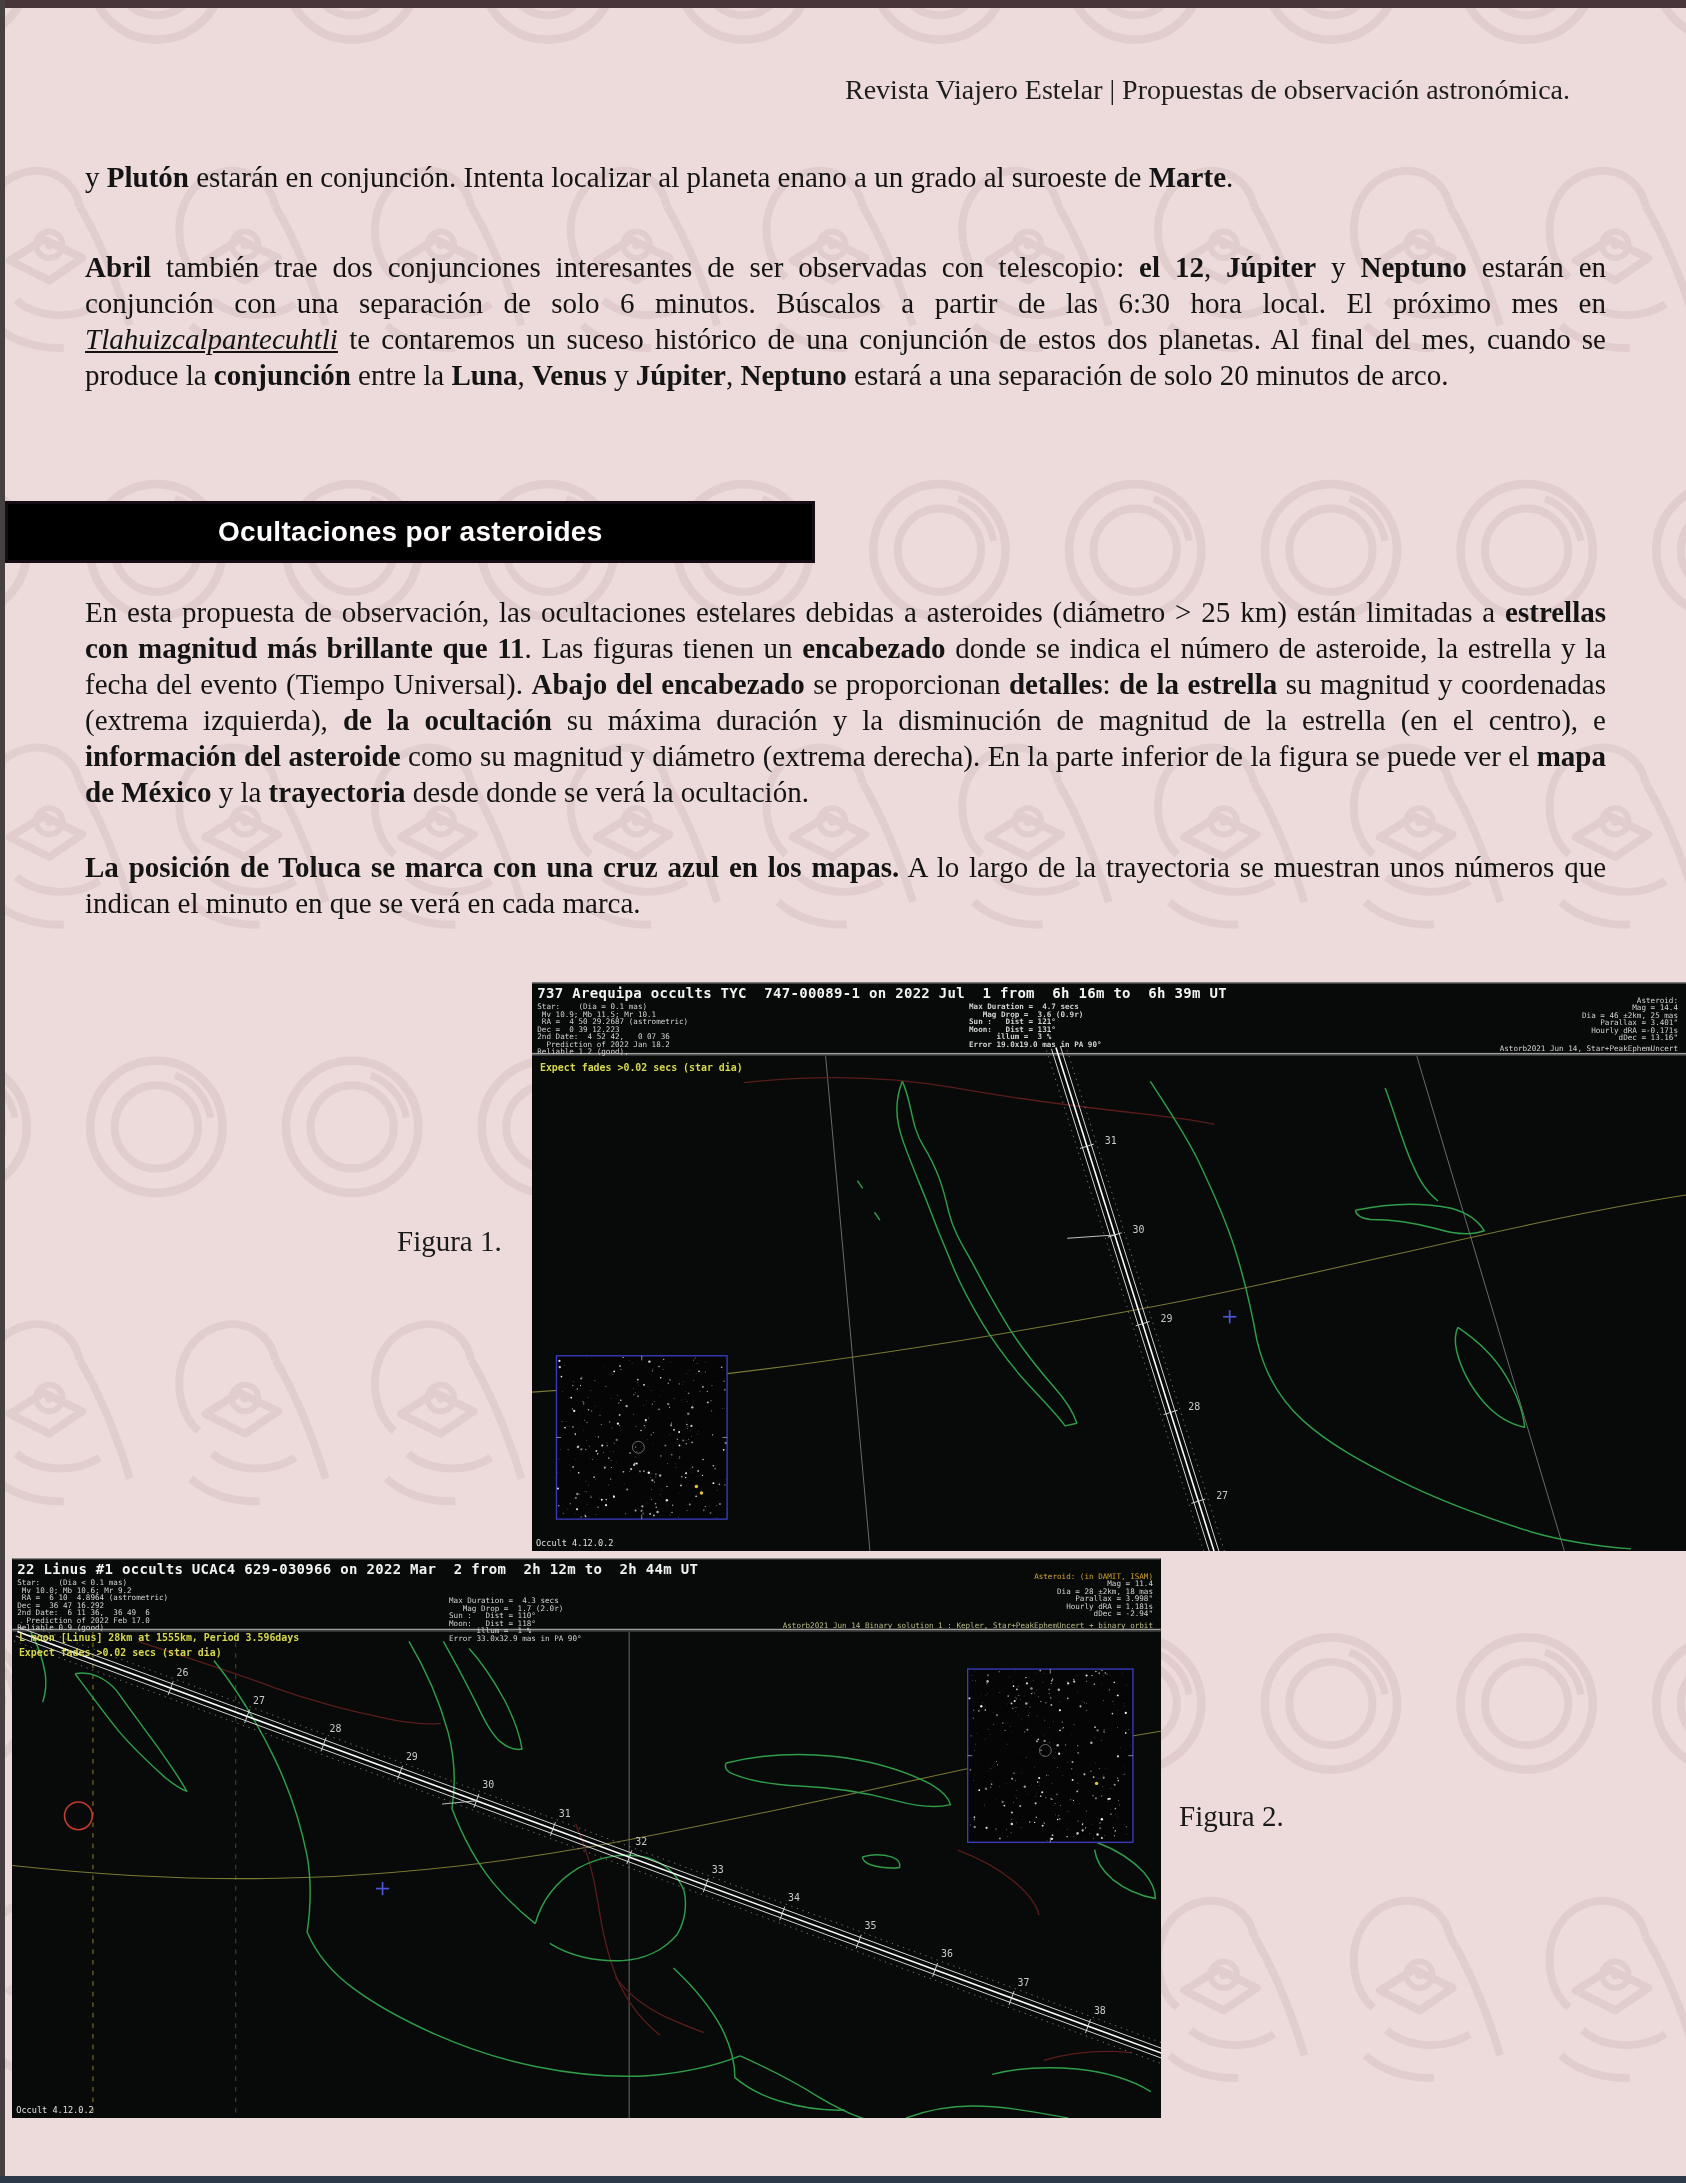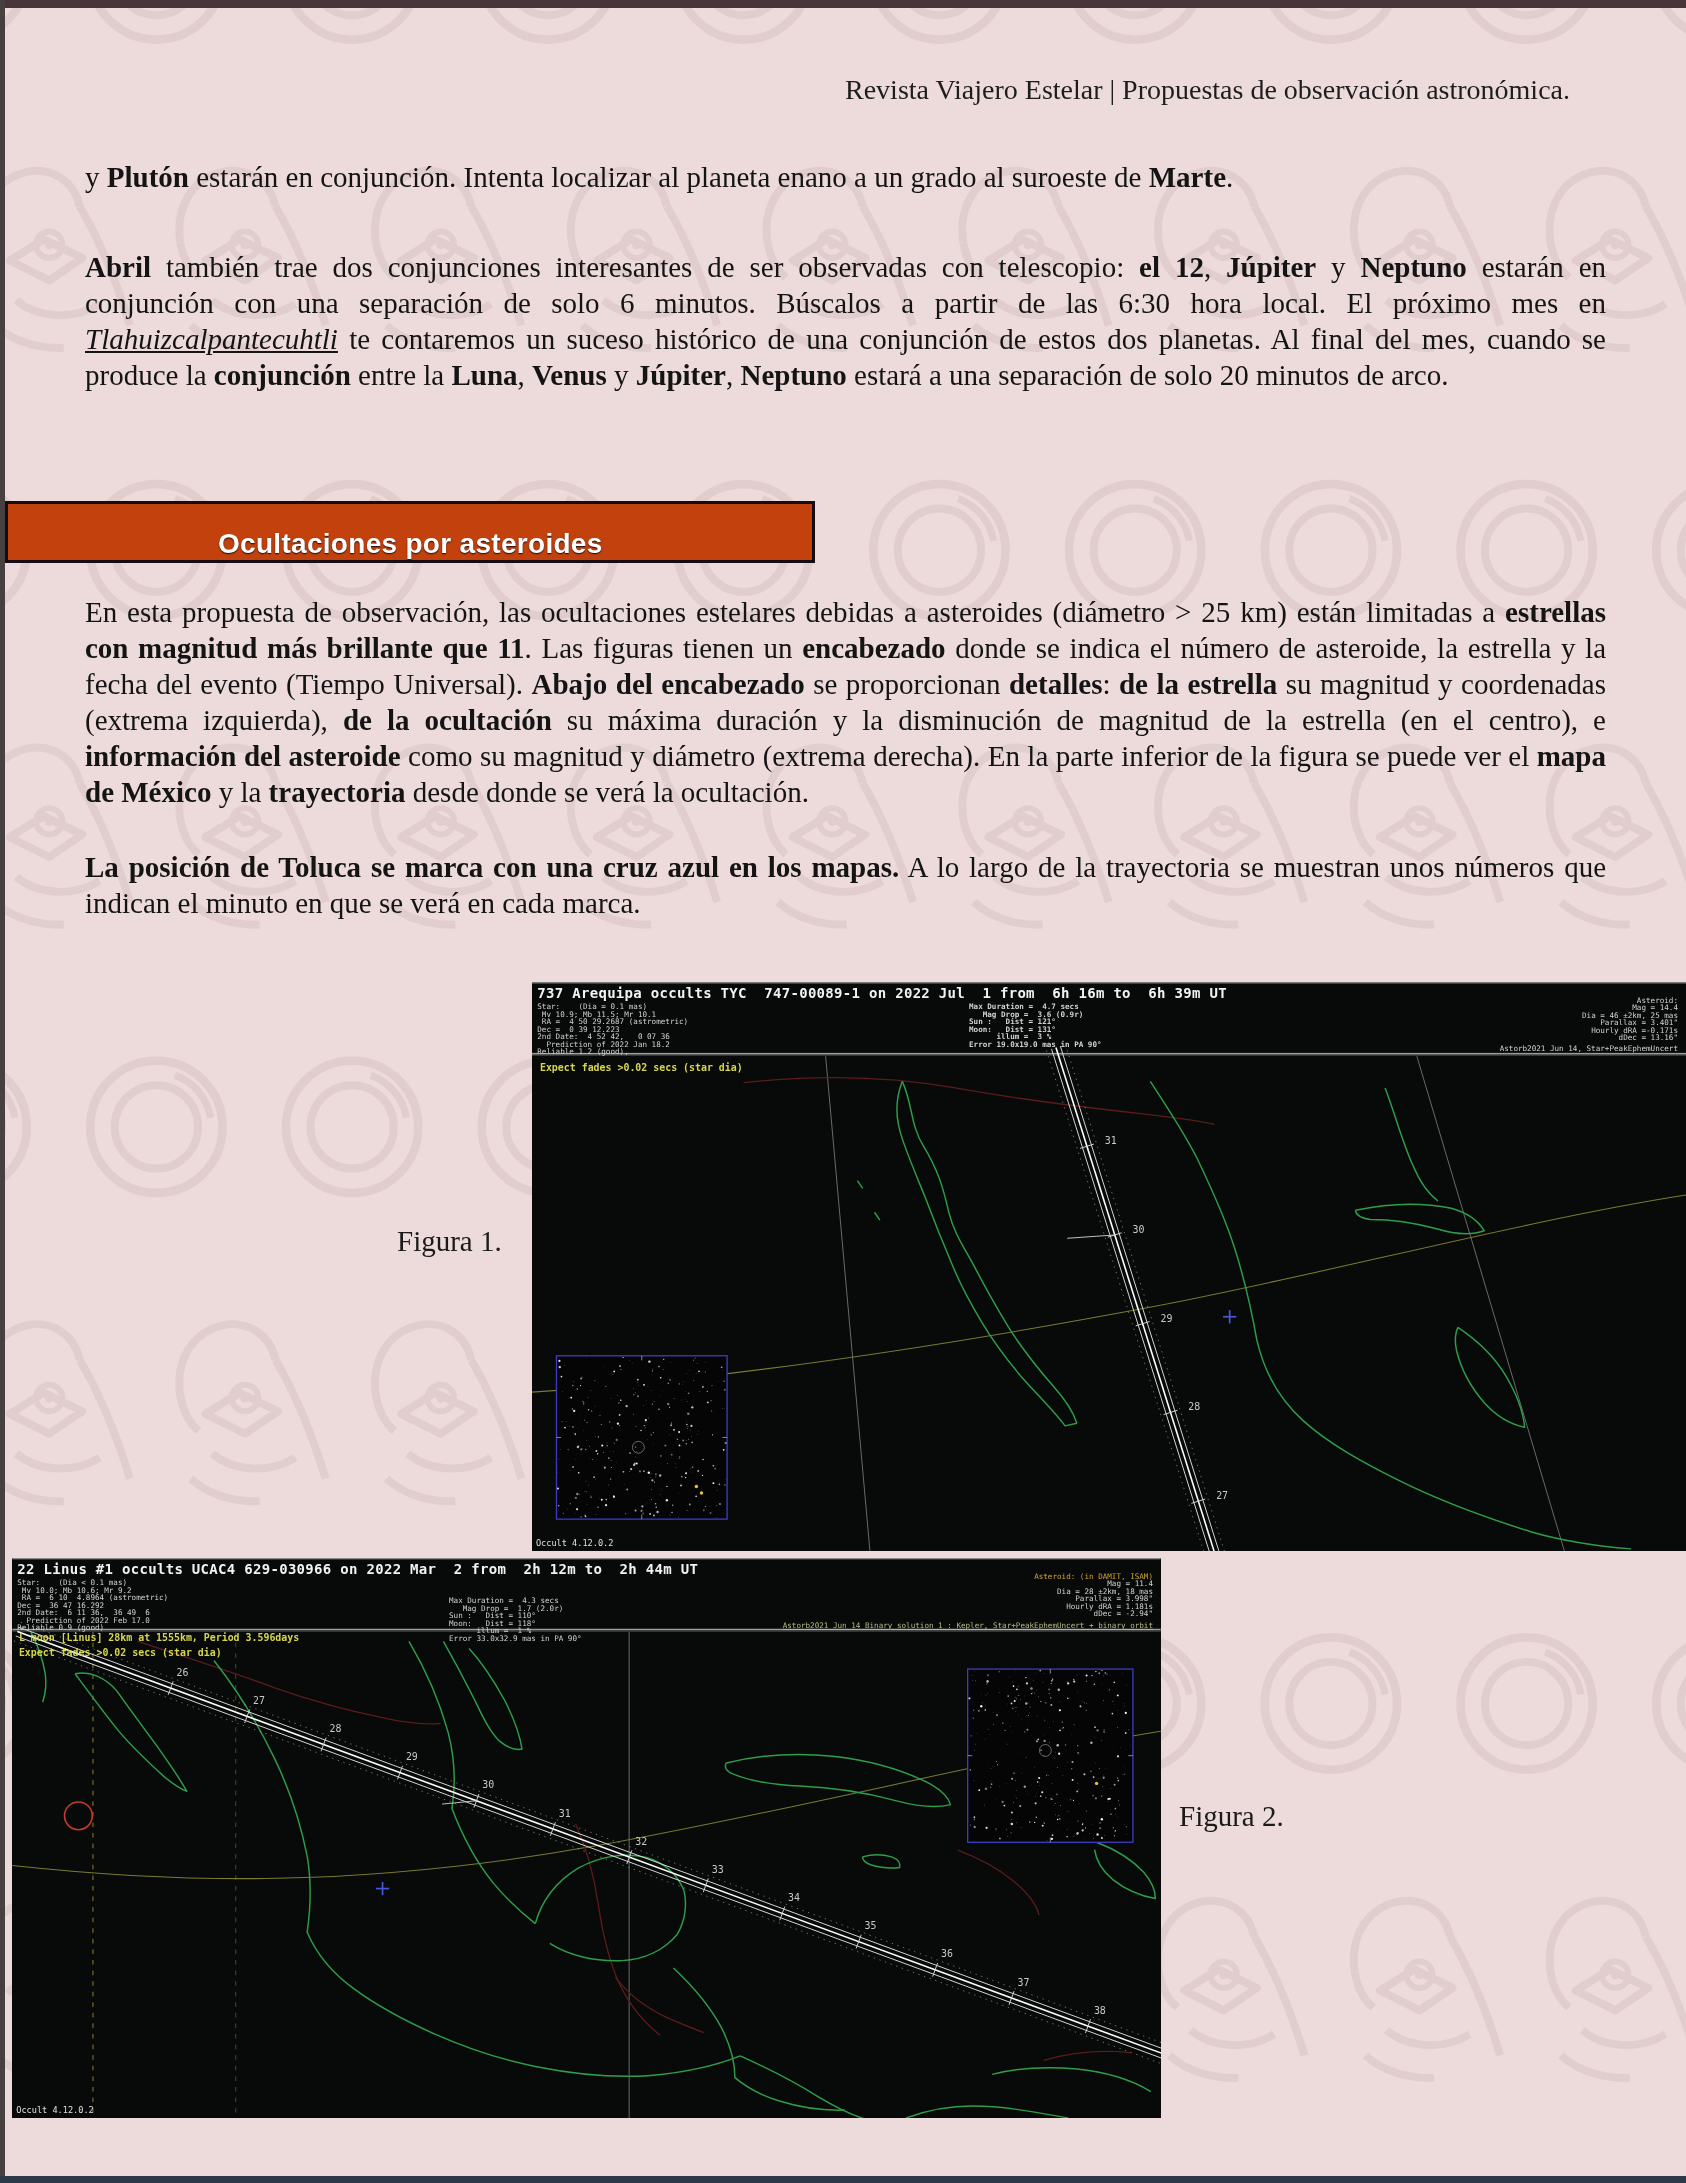--- a/index.html
+++ b/index.html
@@ -13,22 +13,22 @@
   .content{position:absolute;z-index:1;color:#141414;}
   #header-line{top:74px;left:79px;width:1491px;text-align:right;
                font-size:28px;color:#1d1d1d;}
   .para{left:85px;width:1521px;font-size:29px;line-height:36px;text-align:justify;}
   #p1{top:159px;}
   #p2{top:249px;}
   #p3{top:594px;}
   #p4{top:849px;}
   .b{font-weight:bold;}
   .i{font-style:italic;text-decoration:underline;}
-  #banner{position:absolute;top:501px;left:5.3px;width:804px;height:56px;background:#c2410c;
-          border:3.3px solid #150d13;z-index:1;display:flex;align-items:flex-end;justify-content:center;}
+  #banner{position:absolute;top:501px;left:5.3px;width:804px;height:56px;background:#000000;
+          border:3.3px solid #150d13;z-index:1;display:flex;align-items:center;justify-content:center;}
   #banner span{font-family:"Liberation Sans",sans-serif;font-weight:bold;font-size:28px;
                color:#ffffff;letter-spacing:0.3px;text-shadow:0 0.7px 1.3px #1a0d14;}
   .figure{position:absolute;background:#070a08;z-index:2;overflow:hidden;}
   #fig1{left:532px;top:982px;width:1154px;height:569px;}
   #fig2{left:12px;top:1558px;width:1149px;height:560px;}
   .fig-caption{position:absolute;z-index:1;font-size:29px;color:#1a1a1a;}
   #cap1{left:397px;top:1225px;}
   #cap2{left:1179px;top:1800px;}
   .fblk{position:absolute;}
   .fline{font-size:7.6px;line-height:7.5px;white-space:pre;color:#d2d2d2;
@@ -1620,16 +1620,16 @@
     </div>
     <div class="fblk" style="right: 8px; top: 14.6px; text-align: right;">
       <div class="fline" style="color: rgb(212, 162, 44); text-align: right;">Asteroid: (in DAMIT, ISAM)</div>
       <div class="fline">Mag = 11.4</div>
       <div class="fline">Dia = 28 ±2km, 18 mas</div>
       <div class="fline">Parallax = 3.998"</div>
       <div class="fline">Hourly dRA = 1.181s</div>
       <div class="fline">dDec = -2.94"</div>
     </div>
     <div class="fblk" style="right: 8px; top: 64px; text-align: right;">
-      <div class="fline" style="color: rgb(185, 185, 134); text-decoration: underline;">Astorb2021 Jun 14 Binary solution 1 : Kepler, Star+PeakEphemUncert + binary orbit</div>
+      <div class="fline" style="color: rgb(185, 185, 134);">Astorb2021 Jun 14 Binary solution 1 : Kepler, Star+PeakEphemUncert + binary orbit</div>
     </div>
   </div>
 
 
 </body></html>

